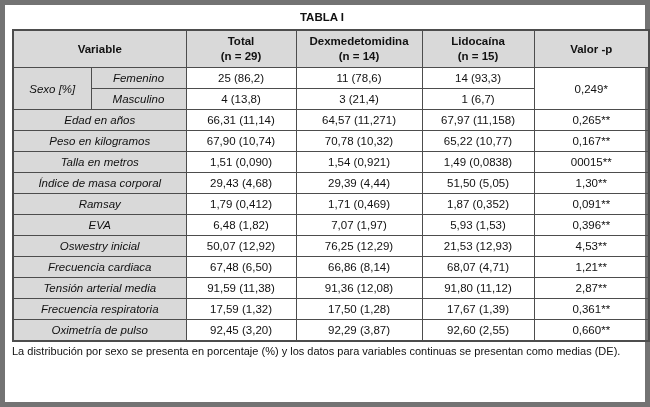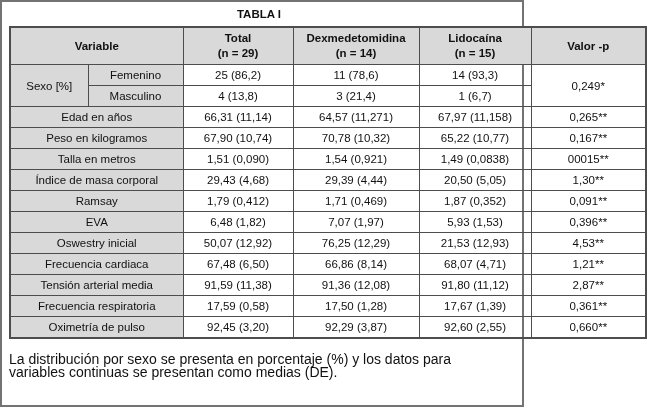--- a/index.html
+++ b/index.html
@@ -3,23 +3,23 @@
 <meta charset="utf-8">
 <style>
   * { box-sizing: border-box; }
   html, body { margin: 0; padding: 0; background: #ffffff; }
   body {
     width: 650px; height: 407px;
     font-family: "Liberation Sans", sans-serif;
     color: #111111;
   }
   .page {
-    width: 524px; height: 407px;
+    width: 650px; height: 407px;
     padding: 4px 13px 2px 7px;
-    border: 2px solid #737373;
+    border: 5px solid #737373;
   }
   .title-block {
     text-align: center;
     font-weight: bold;
     font-size: 11.5px;
     line-height: 14px;
     margin: 1px auto 5px auto;
     max-width: 600px;
   }
   .table-label { margin-bottom: 0; }
@@ -41,24 +41,25 @@
   th {
     background: var(--header-bg, #d9d9d9);
     font-weight: bold;
     line-height: 15px;
     padding: 3px 2px;
   }
   th .hl { display: block; }
   th.var-head { }
   td.var {
     background: var(--header-bg, #d9d9d9);
+    font-style: italic;
   }
   .footnote {
-    margin-top: 14px;
-    font-size: 14px;
+    margin-top: 3px;
+    font-size: 11px;
     line-height: 13px;
     text-align: left;
     color: #111111;
   }
   .footnote .fn-line { display: inline; }
   .footnote .fn-first { display: block; }
 </style>
 </head>
 <body>
 
@@ -129,21 +130,21 @@
         <td class="var" colspan="2">Talla en metros</td>
         <td>1,51 (0,090)</td>
         <td>1,54 (0,921)</td>
         <td>1,49 (0,0838)</td>
         <td>00015**</td>
       </tr>
       <tr>
         <td class="var" colspan="2">Índice de masa corporal</td>
         <td>29,43 (4,68)</td>
         <td>29,39 (4,44)</td>
-        <td>20,50 (5,05)</td>
+        <td>51,50 (5,05)</td>
         <td>1,30**</td>
       </tr>
       <tr>
         <td class="var" colspan="2">Ramsay</td>
         <td>1,79 (0,412)</td>
         <td>1,71 (0,469)</td>
         <td>1,87 (0,352)</td>
         <td>0,091**</td>
       </tr>
       <tr>
@@ -169,21 +170,21 @@
       </tr>
       <tr>
         <td class="var" colspan="2">Tensión arterial media</td>
         <td>91,59 (11,38)</td>
         <td>91,36 (12,08)</td>
         <td>91,80 (11,12)</td>
         <td>2,87**</td>
       </tr>
       <tr>
         <td class="var" colspan="2">Frecuencia respiratoria</td>
-        <td>17,59 (0,58)</td>
+        <td>17,59 (1,32)</td>
         <td>17,50 (1,28)</td>
         <td>17,67 (1,39)</td>
         <td>0,361**</td>
       </tr>
       <tr>
         <td class="var" colspan="2">Oximetría de pulso</td>
         <td>92,45 (3,20)</td>
         <td>92,29 (3,87)</td>
         <td>92,60 (2,55)</td>
         <td>0,660**</td>

